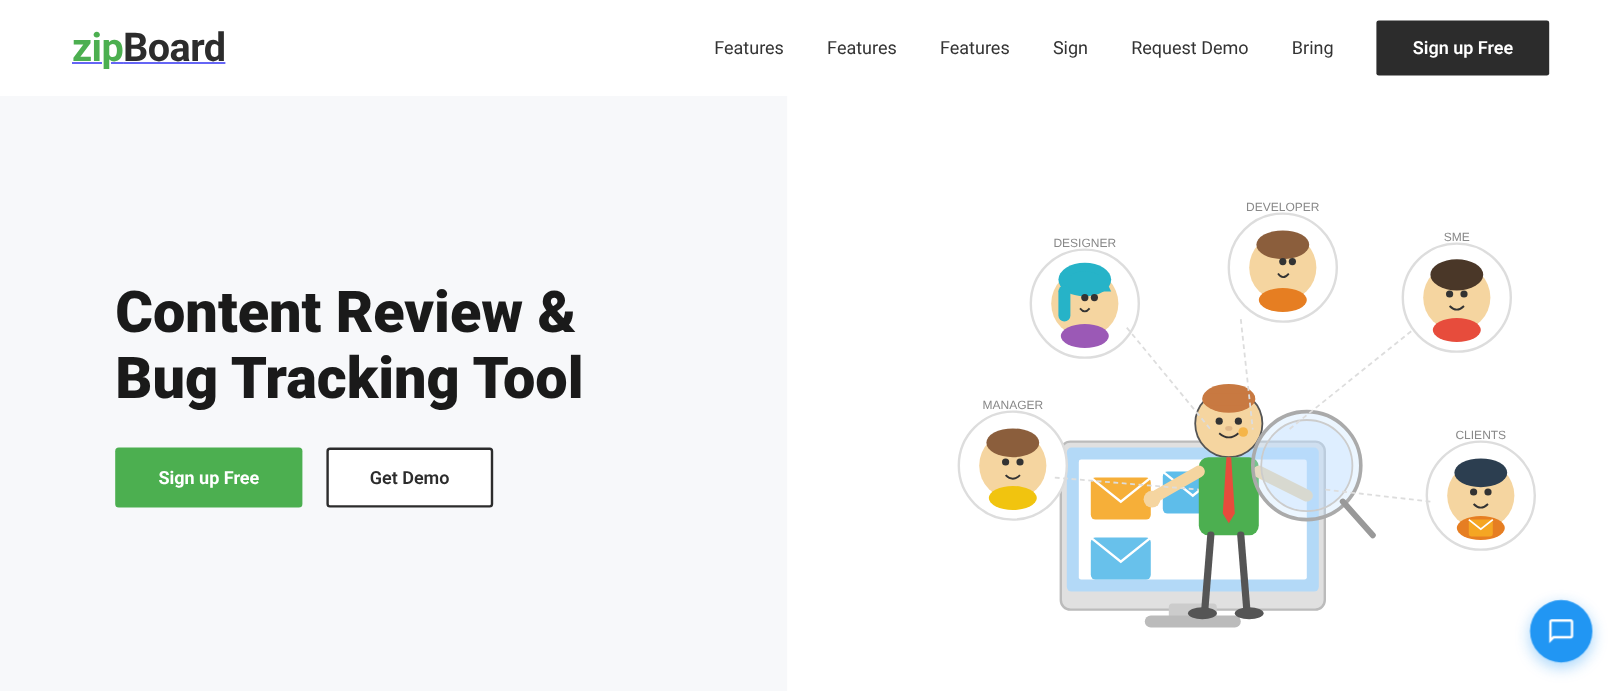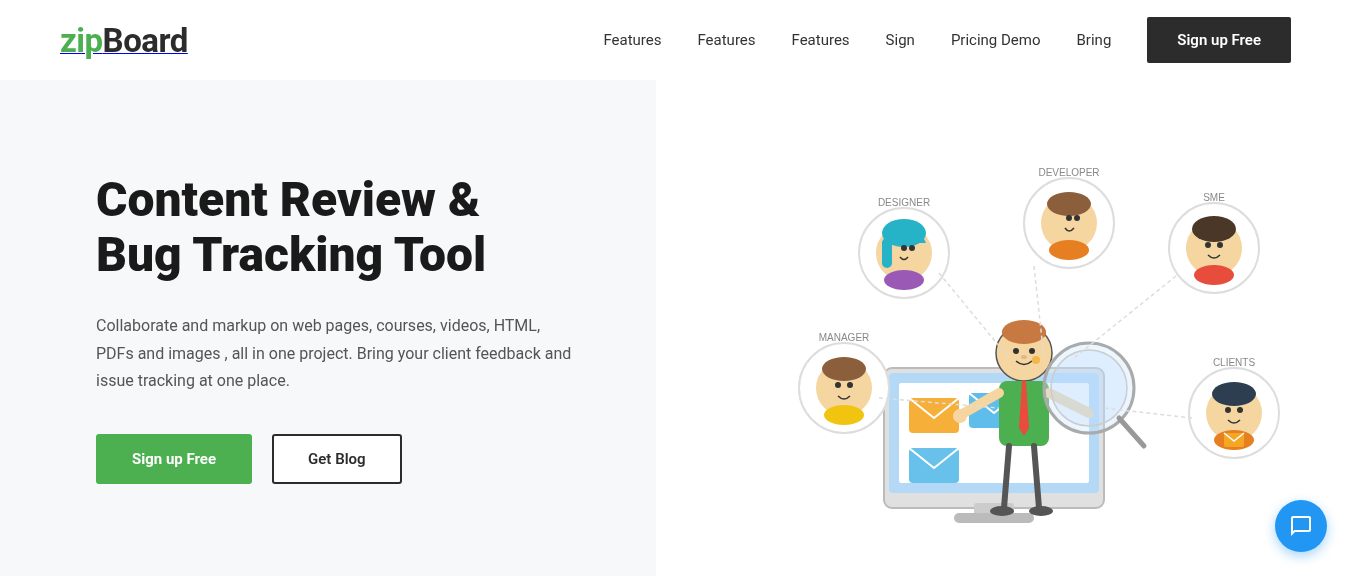--- a/index.html
+++ b/index.html
@@ -164,33 +164,32 @@
   <a href="#">
     <span class="logo">
       <span class="logo-zip">zip</span><span class="logo-board">Board</span>
     </span>
   </a>
   <nav>
     <a href="#">Features</a>
     <a href="#">Features</a>
     <a href="#">Features</a>
     <a href="#">Sign</a>
-    <a href="#">Pricing Demo</a>
+    <a href="#">Request Demo</a>
     <a href="#">Bring</a>
     <a href="#" class="nav-signup-btn">Sign up Free</a>
   </nav>
 </header>
 
 <section class="hero">
   <div class="hero-left">
     <h1 class="hero-title">Content Review &amp;<br>Bug Tracking Tool</h1>
-    <p class="hero-description">Collaborate and markup on web pages, courses, videos, HTML, PDFs and images , all in one project. Bring your client feedback and issue tracking at one place.</p>
     <div class="hero-buttons">
       <a href="#" class="btn-signup-free">Sign up Free</a>
-      <a href="#" class="btn-get-demo">Get Blog</a>
+      <a href="#" class="btn-get-demo">Get Demo</a>
     </div>
   </div>
 
   <div class="hero-right">
 
     <svg width="580" height="420" viewBox="0 0 580 420" xmlns="http://www.w3.org/2000/svg">
 
       <rect width="580" height="420" fill="white"></rect>
 
       <rect x="170" y="250" width="220" height="140" rx="8" fill="#e0e0e0" stroke="#bbb" stroke-width="2"></rect>

